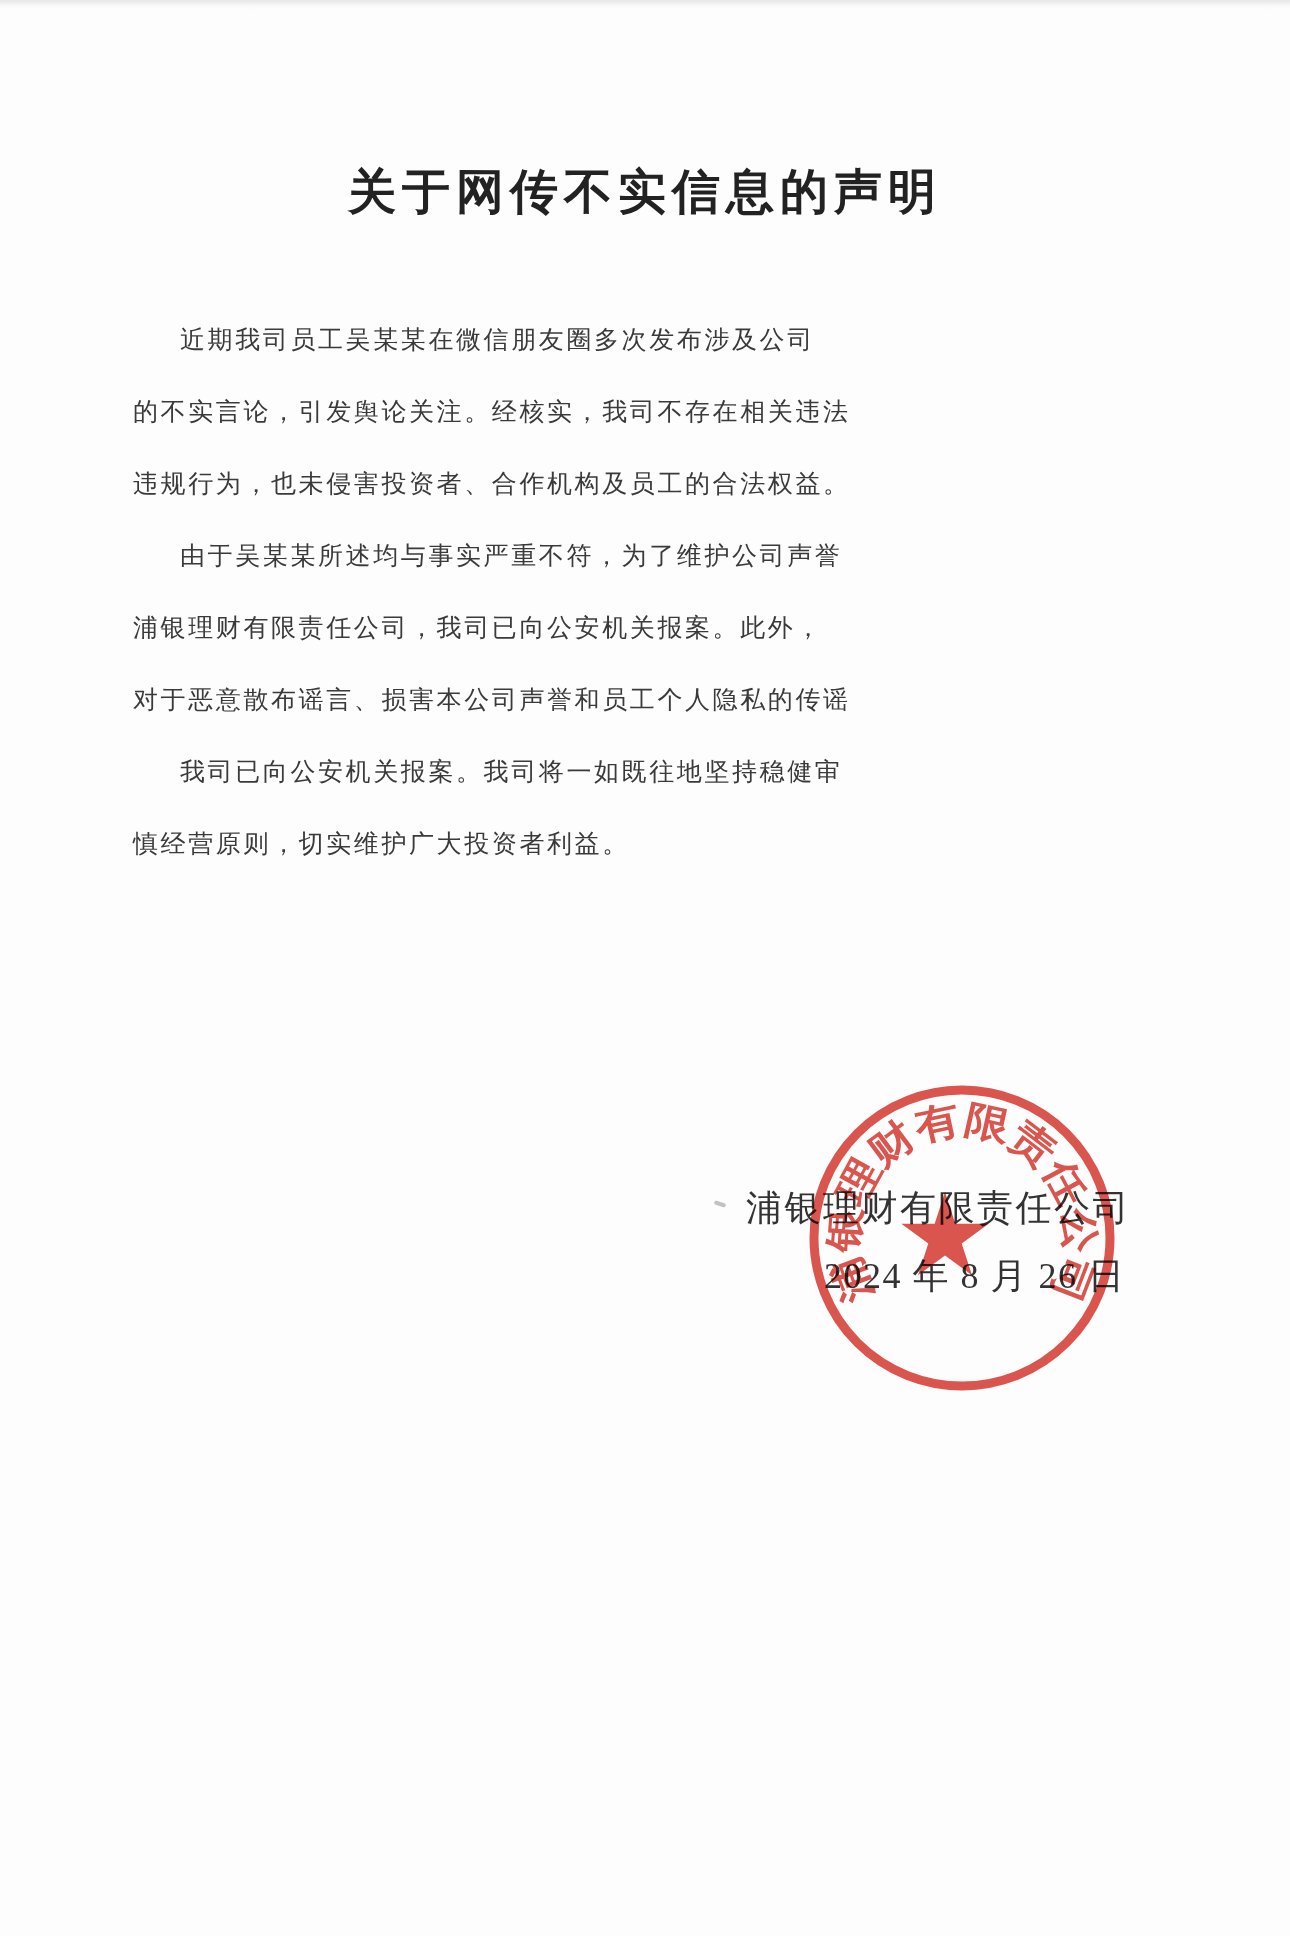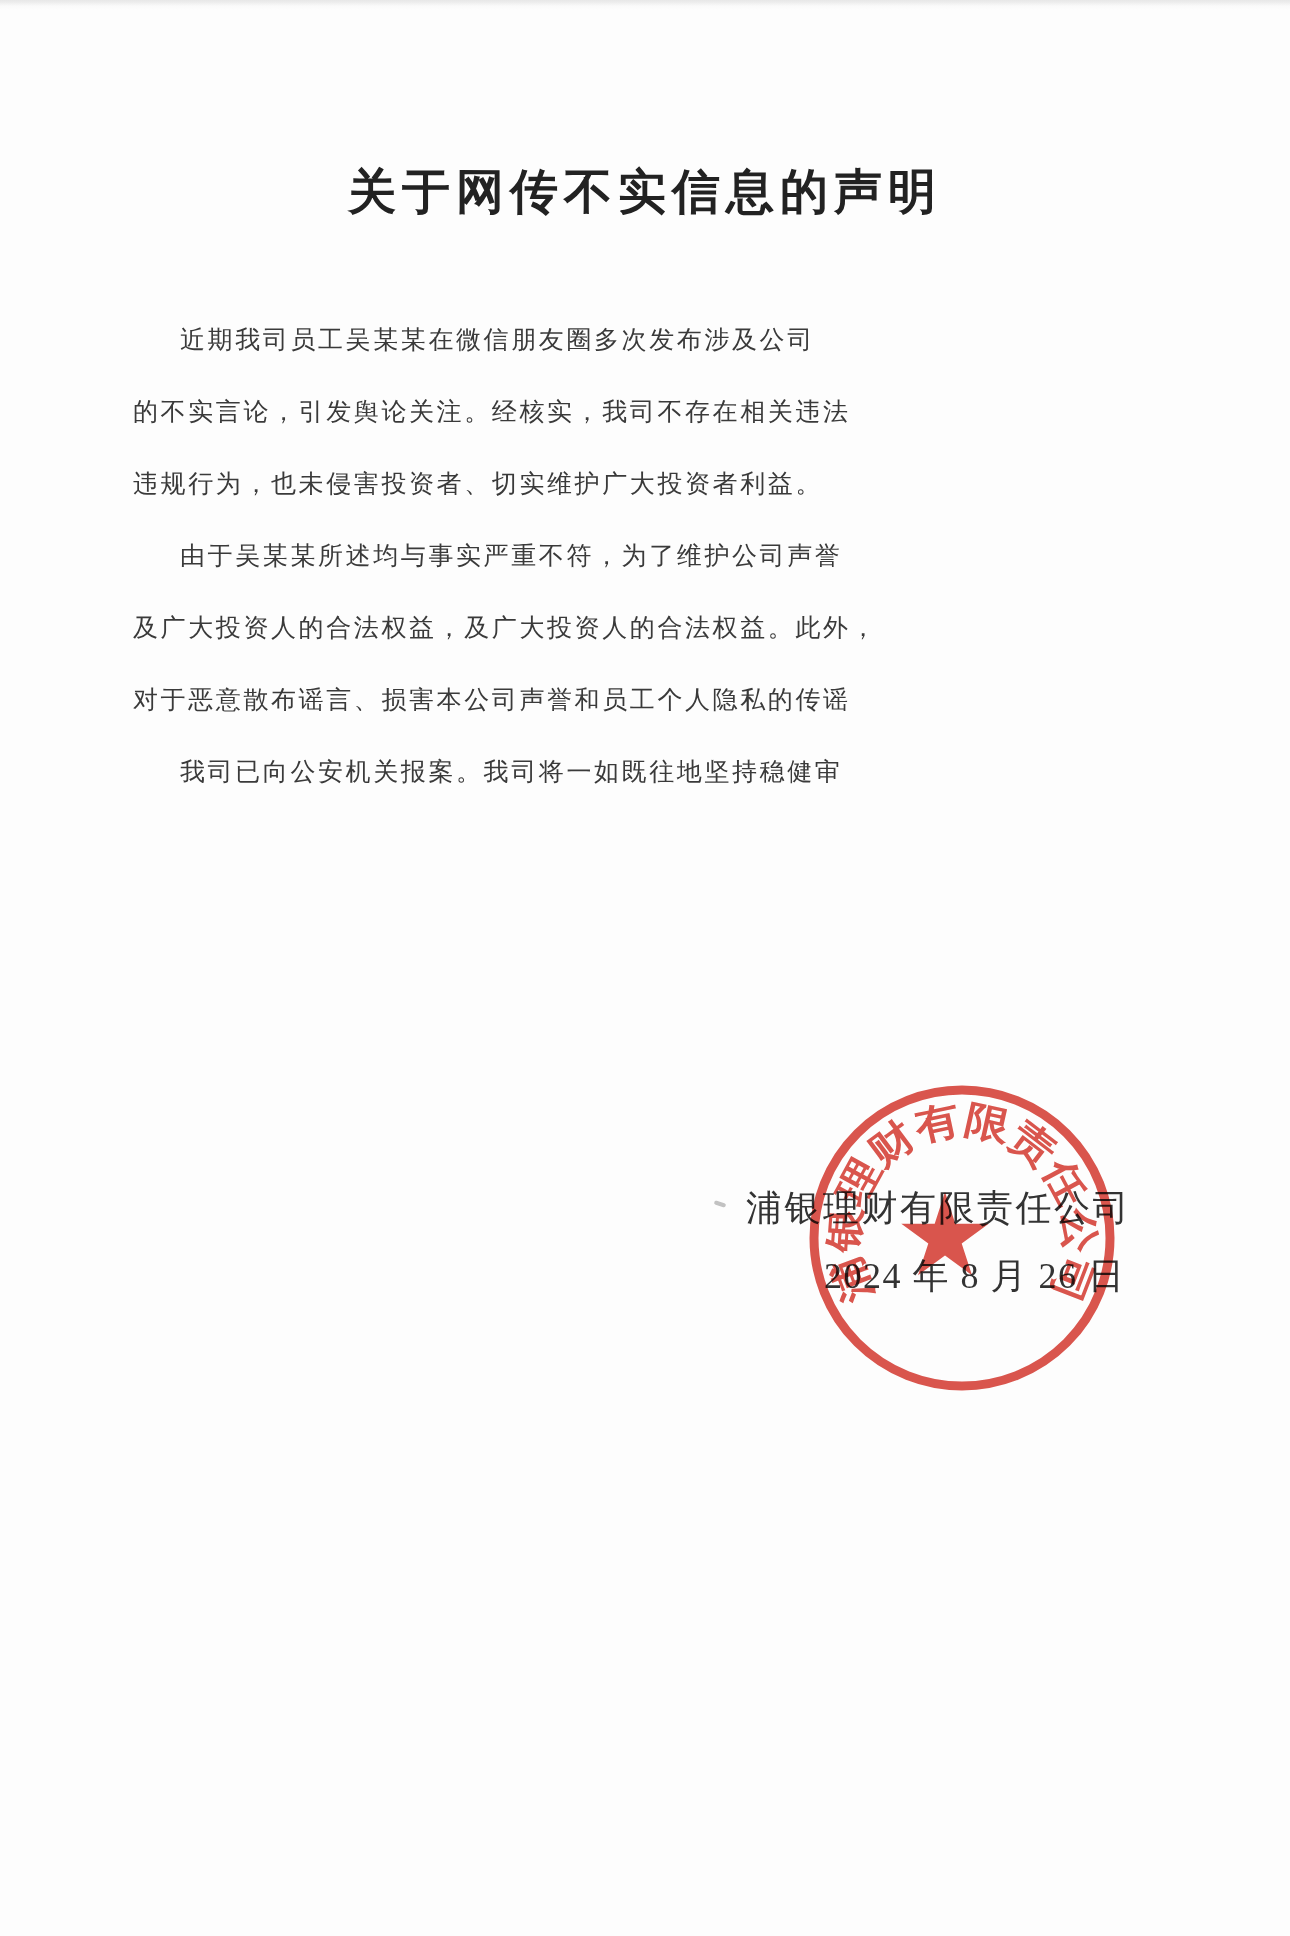--- a/index.html
+++ b/index.html
@@ -98,25 +98,26 @@
 <body>
 
 <div class="page">
   <div class="top-edge"></div>
 
   <div class="title">关于网传不实信息的声明</div>
 
   <div class="content">
     <div class="line indent">近期我司员工吴某某在微信朋友圈多次发布涉及公司</div>
     <div class="line">的不实言论，引发舆论关注。经核实，我司不存在相关违法</div>
-    <div class="line">违规行为，也未侵害投资者、切实维护广大投资者利益。</div>
+    <div class="line">违规行为，也未侵害投资者、合作机构及员工的合法权益。</div>
     <div class="line indent">由于吴某某所述均与事实严重不符，为了维护公司声誉</div>
-    <div class="line">及广大投资人的合法权益，及广大投资人的合法权益。此外，</div>
+    <div class="line">浦银理财有限责任公司，我司已向公安机关报案。此外，</div>
     <div class="line">对于恶意散布谣言、损害本公司声誉和员工个人隐私的传谣</div>
     <div class="line indent">我司已向公安机关报案。我司将一如既往地坚持稳健审</div>
+    <div class="line">慎经营原则，切实维护广大投资者利益。</div>
   </div>
 
   <div class="stray-mark"></div>
 
   <div class="sig">浦银理财有限责任公司</div>
   <div class="date">2024 年 8 月 26 日</div>
 
   <div class="seal">
     <svg width="316" height="316" viewBox="0 0 316 316" xmlns="http://www.w3.org/2000/svg">
       <g fill="none" stroke="#d8473e">

